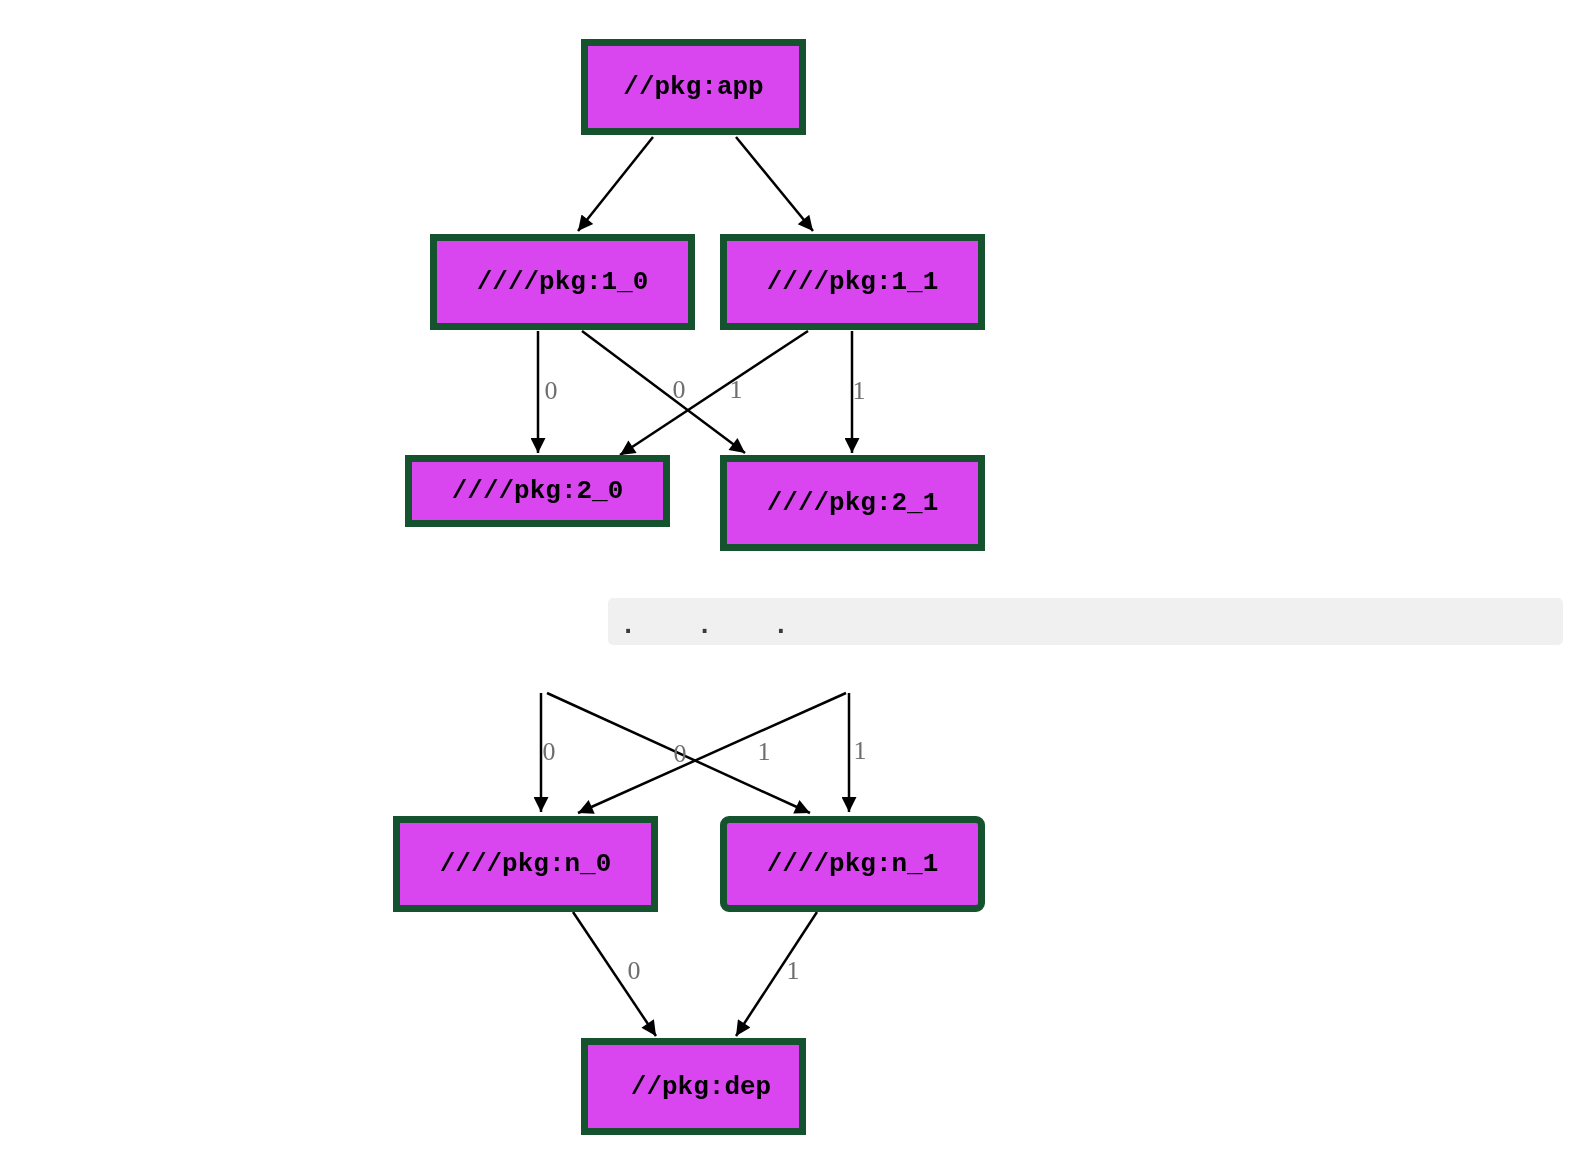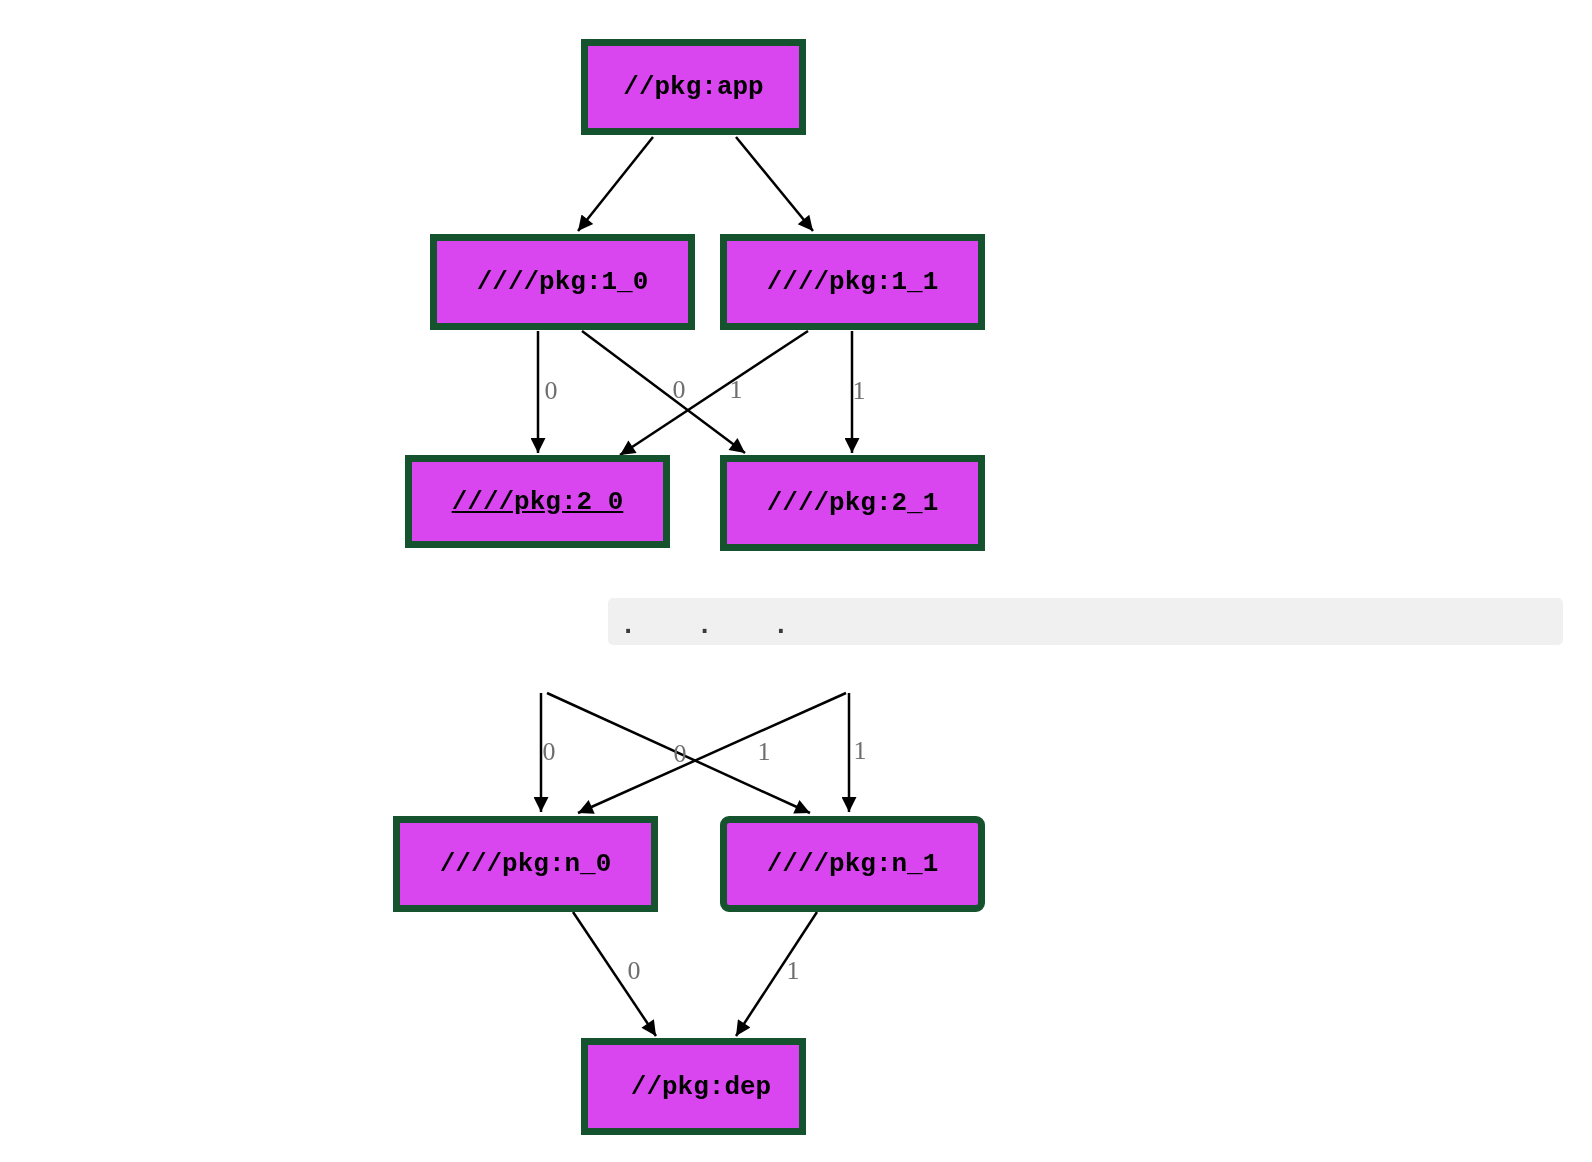--- a/index.html
+++ b/index.html
@@ -66,21 +66,21 @@
     color: #3A3A3A;
     letter-spacing: 22px;
     padding-left: 12px;
     padding-top: 10px;
     line-height: 1;
   }
   
   .node-app  { left: 581px; top: 39px;   width: 225px; height: 96px; }
   .node-1_0  { left: 405px; top: 234px;  width: 265px; height: 96px; margin-left: 25px; }
   .node-1_1  { left: 720px; top: 234px;  width: 265px; height: 96px; }
-  .node-2_0  { left: 405px; top: 455px;  width: 265px; height: 93px; text-decoration: underline; }
+  .node-2_0  { left: 405px; top: 455px;  width: 265px; height: 72px; }
   .node-2_1  { left: 720px; top: 455px;  width: 265px; height: 96px; }
   .node-n_0  { left: 393px; top: 816px;  width: 265px; height: 96px; }
   .node-n_1  { left: 720px; top: 816px;  width: 265px; height: 96px; border-radius: 9px; }
   .node-dep  { left: 581px; top: 1038px; width: 225px; height: 97px; padding-left: 15px; }
 </style>
 </head>
 <body>
 
 <div id="canvas">
 

